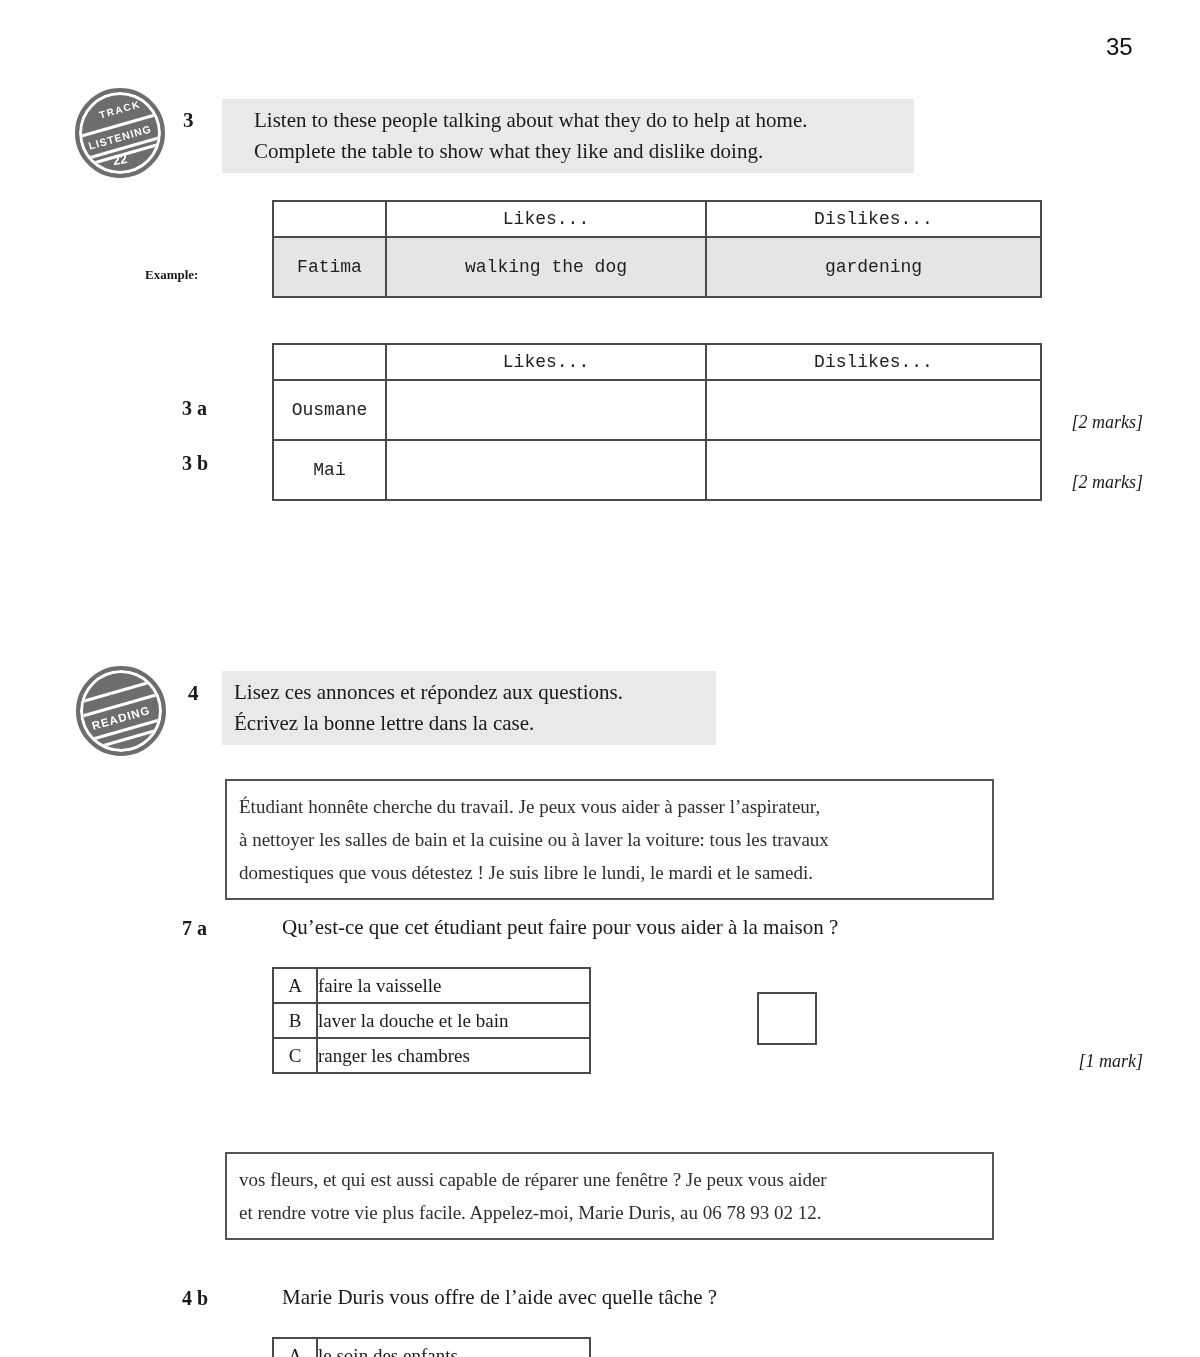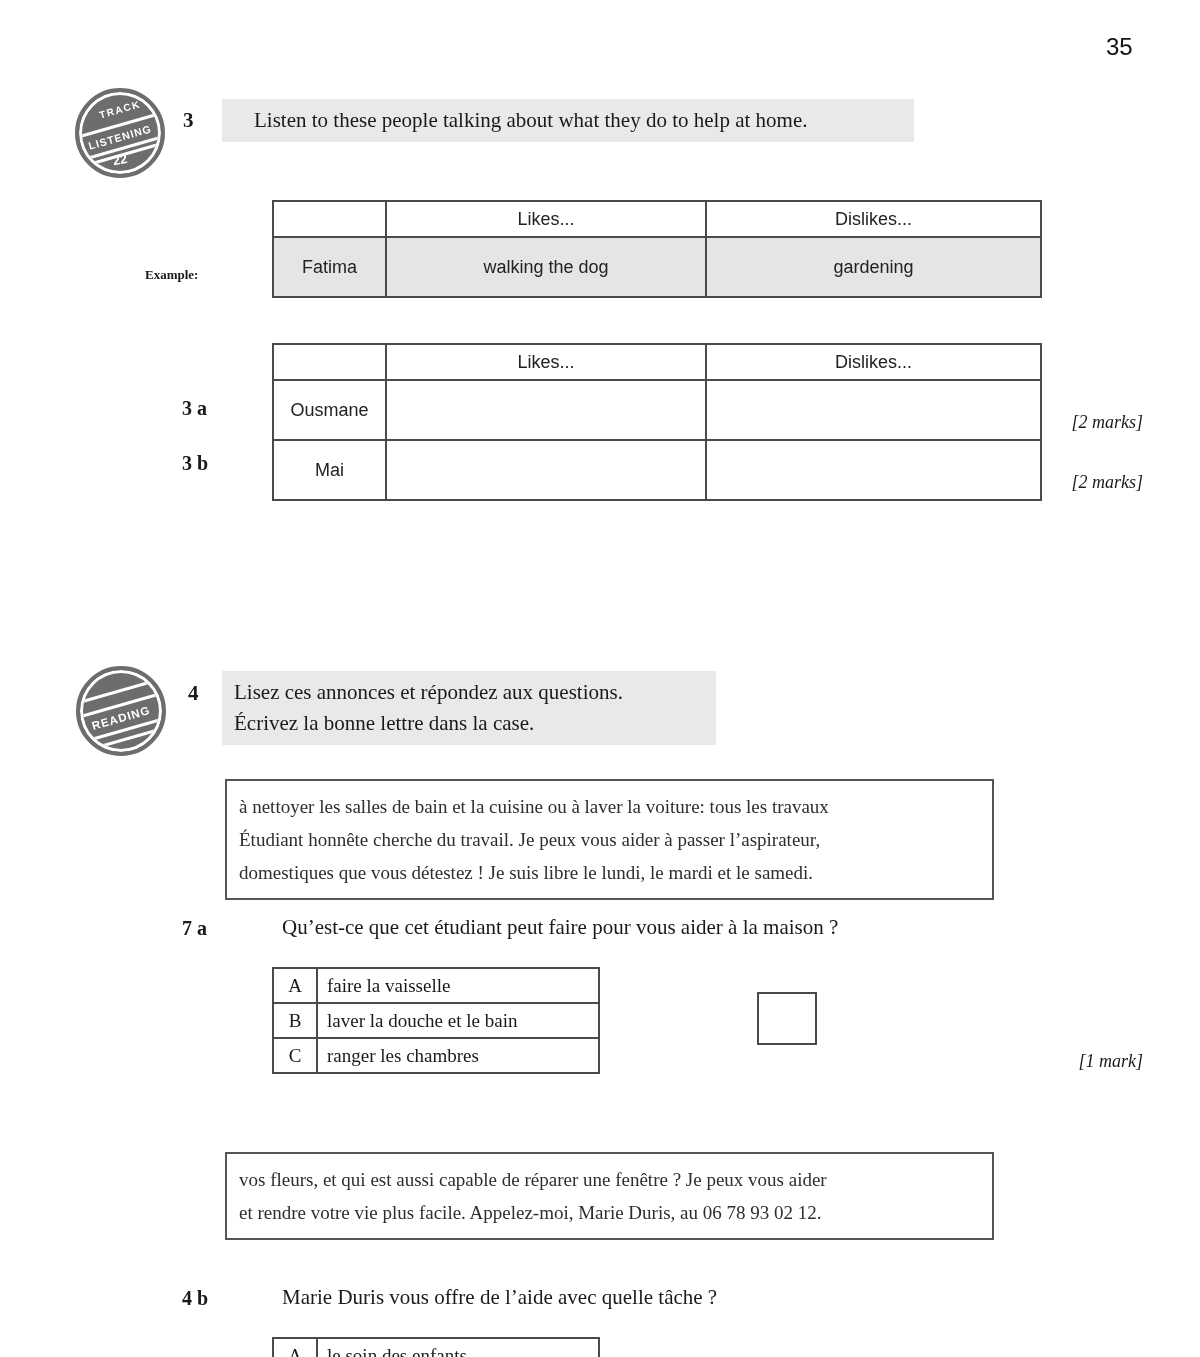--- a/index.html
+++ b/index.html
@@ -35,32 +35,32 @@
 
   
   .instr{background:#e9e9e9;font-size:21px;line-height:31px;padding:6px 12px;}
 
   
   .marks{font-style:italic;font-size:18px;text-align:right;width:95px;}
 
   
   table{border-collapse:collapse;}
   td{border:2px solid #4a4a4a;}
-  .grid-table td{height:32px;text-align:center;font-family:Liberation Sans, sans-serif;
+  .grid-table td{height:32px;text-align:center;font-family:Liberation Mono, monospace;
          font-size:18px;color:#222;}
   .grid-table .name-col{width:109px;}
   .grid-table .likes-col{width:316px;}
   .grid-table .dislikes-col{width:331px;}
   .grid-table .data-row td{height:56px;margin-left:28px;}
   .shaded td{background:#e5e5e5;}
   .hand{font-family:cursive;font-size:22px;color:#2e2e2e;}
 
   .opt-table td{height:31px;font-size:19px;}
   .opt-table .letter-col{width:40px;text-align:center;}
-  .opt-table .text-col{width:270px;padding-left:9px;}
+  .opt-table .text-col{width:270px;padding-left:0;}
 
   
   .answer-box{width:56px;height:49px;border:2px solid #4a4a4a;background:#fff;}
 
   
   .advert{width:741px;border:2px solid #555;padding:9px 12px;background:#fff;overflow:hidden;}
   .advert div{font-family:cursive;font-size:19px;line-height:33px;color:#2e2e2e;white-space:nowrap;}
 
   .question-text{font-size:21px;margin-left:24px;}
 </style>
@@ -77,20 +77,21 @@
       <div class="band">LISTENING</div>
       <div class="thin-line" style="top:59px;"></div>
       <div class="track-num">22</div>
     </div>
   </div>
 
   <div class="abs qnum" style="left:183px;top:108px;">3</div>
 
   <div class="abs instr" style="left:222px;top:99px;width:648px;padding-left:32px;">
     <div>Listen to these people talking about what they do to help at home.</div>
+    <div>Complete the table to show what they like and dislike doing.</div>
   </div>
 
   <div class="abs" style="left:145px;top:267px;font-weight:bold;font-size:13px;">Example:</div>
 
   <table class="abs grid-table" style="left:272px;top:200px;">
     <tbody>
         <tr>
       <td class="name-col"></td>
       <td class="likes-col">Likes...</td>
       <td class="dislikes-col">Dislikes...</td>
@@ -138,22 +139,22 @@
   </div>
 
   <div class="abs qnum" style="left:188px;top:681px;">4</div>
 
   <div class="abs instr" style="left:222px;top:671px;width:470px;">
     <div>Lisez ces annonces et répondez aux questions.</div>
     <div>Écrivez la bonne lettre dans la case.</div>
   </div>
 
   <div class="abs advert" style="left:225px;top:779px;">
+    <div>Étudiant honnête cherche du travail.  Je peux vous aider à passer l’aspirateur,</div>
     <div>à nettoyer les salles de bain et la cuisine ou à laver la voiture: tous les travaux</div>
-    <div>Étudiant honnête cherche du travail.  Je peux vous aider à passer l’aspirateur,</div>
     <div>domestiques que vous détestez !  Je suis libre le lundi, le mardi et le samedi.</div>
   </div>
 
   <div class="abs sub-label" style="left:182px;top:917px;">7 a</div>
   <div class="abs question-text" style="left:258px;top:915px;">Qu’est-ce que cet étudiant peut faire pour vous aider à la maison ?</div>
 
   <table class="abs opt-table" style="left:272px;top:967px;">
     <tbody>
         <tr>
       <td class="letter-col">A</td>

